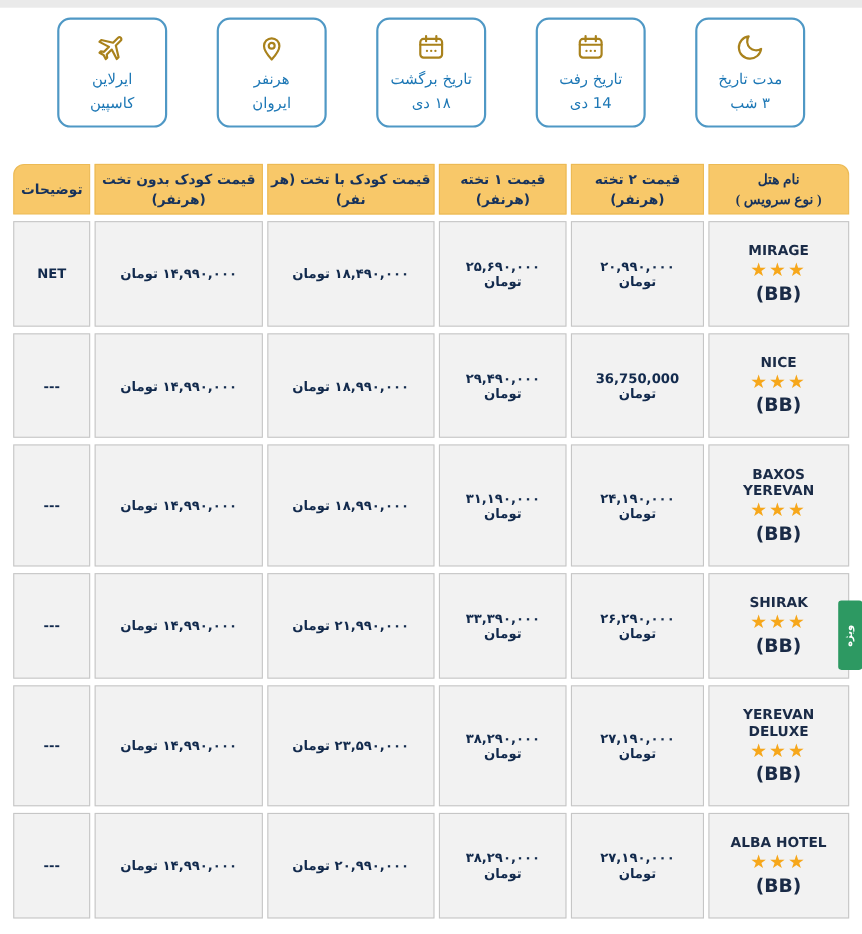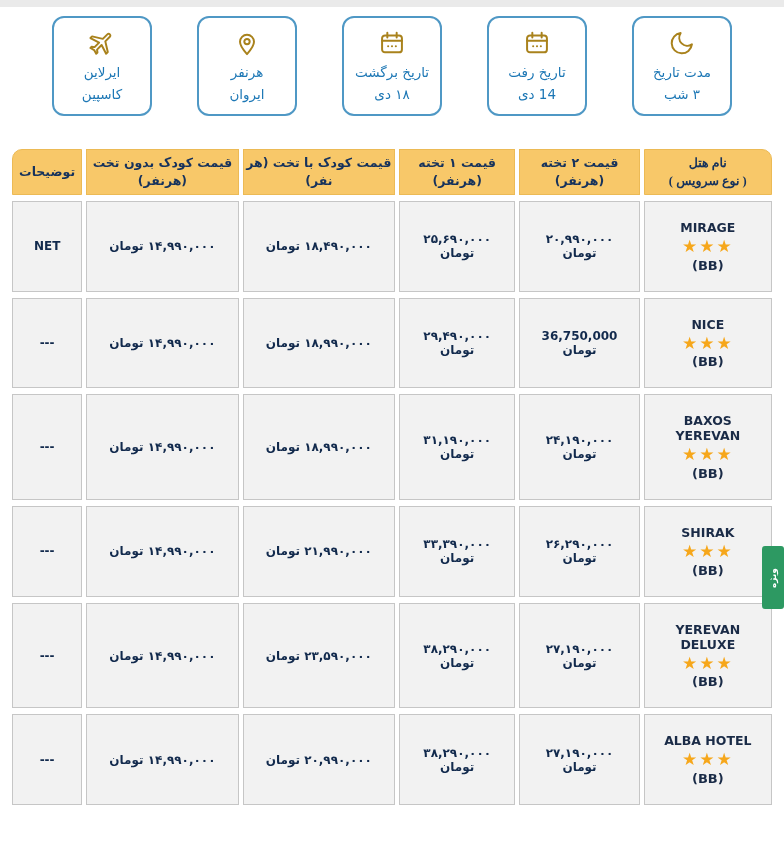--- a/index.html
+++ b/index.html
@@ -41,21 +41,21 @@
   }
   .price-table thead th:first-child { border-top-right-radius:10px;font-family:Liberation Serif, serif; }
   .price-table thead th:last-child  { border-top-left-radius:10px;margin-left:25px; }
   .price-table td {
     background:#f2f2f2; border:1px solid #c6c6c6;
     height:63px; text-align:center; vertical-align:middle;
     color:#122a4d; font-weight:bold; font-size:12px; padding:18px;
   }
   .hotel-name { font-size:12.5px; color:#1a2b47; direction:ltr; }
   .stars { color:#f6a71b; font-size:17px; line-height:1.1; letter-spacing:2px; margin:2px 0; }
-  .service { font-size:13px; color:#1a2b47; direction:ltr; }
+  .service { font-size:17px; color:#1a2b47; direction:ltr; }
   .note-cell { direction:ltr; }
 
   
   .ribbon {
     position:absolute; top:403px; right:-8px; width:22px; height:63px;
     background:#2d9962; border-radius:3px;
     display:flex; align-items:center; justify-content:center;
   }
   .ribbon span {
     color:#ffffff; font-size:9px; font-weight:bold;

